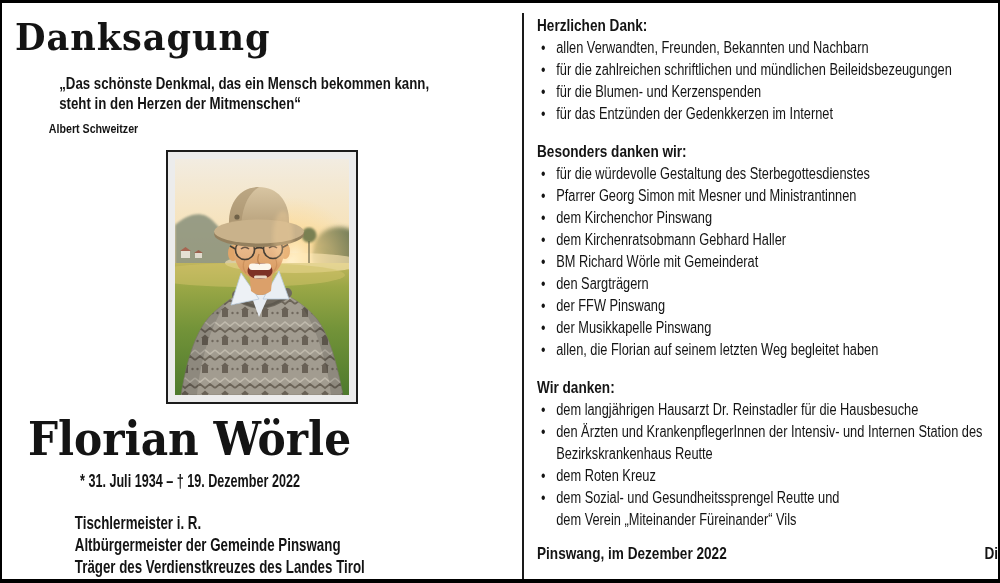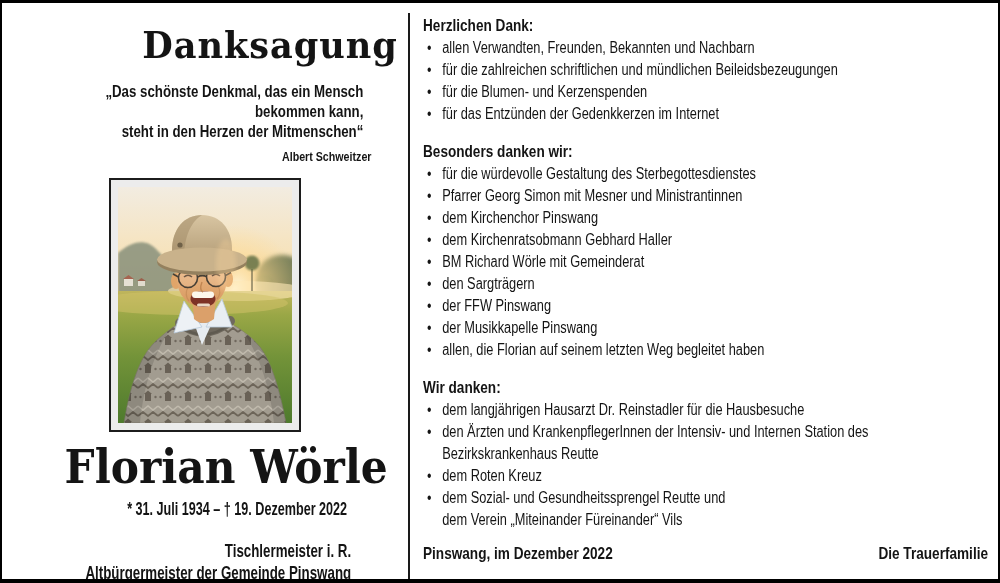--- a/index.html
+++ b/index.html
@@ -3,21 +3,21 @@
 <meta charset="utf-8">
 <style>
   html,body { margin:0; padding:0; background:#fff; }
   .page {
     width:1000px; height:583px; box-sizing:border-box;
     border:2px solid #000; border-top-width:3px; border-bottom-width:4px;
     display:flex; background:#fff; color:#141414;
     font-family:"Liberation Sans", sans-serif; overflow:hidden;
   }
   
-  .col-left { width:406px; flex:0 0 auto; text-align:right; padding-top:20px; box-sizing:border-box; }
+  .col-left { width:520px; flex:0 0 auto; text-align:left; padding-top:12px; box-sizing:border-box; }
   .divider { width:2px; background:#1a1a1a; margin-top:10px; flex:0 0 auto; }
   .sq { display:block; transform-origin:50% 0; }
   .title {
     font-family:"DejaVu Serif", serif; font-weight:bold; font-size:37px;
     line-height:44px; margin:0; letter-spacing:1px; transform:scaleX(.95);
   }
   .quote { margin-top:15px; font-weight:bold; font-size:17px; line-height:20px; transform:scaleX(.78); }
   .author { margin-top:7px; font-weight:bold; font-size:13px; line-height:15px; transform:scaleX(.82); }
   .photo-frame {
     width:192px; height:254px; margin:14px auto 0; box-sizing:border-box;

